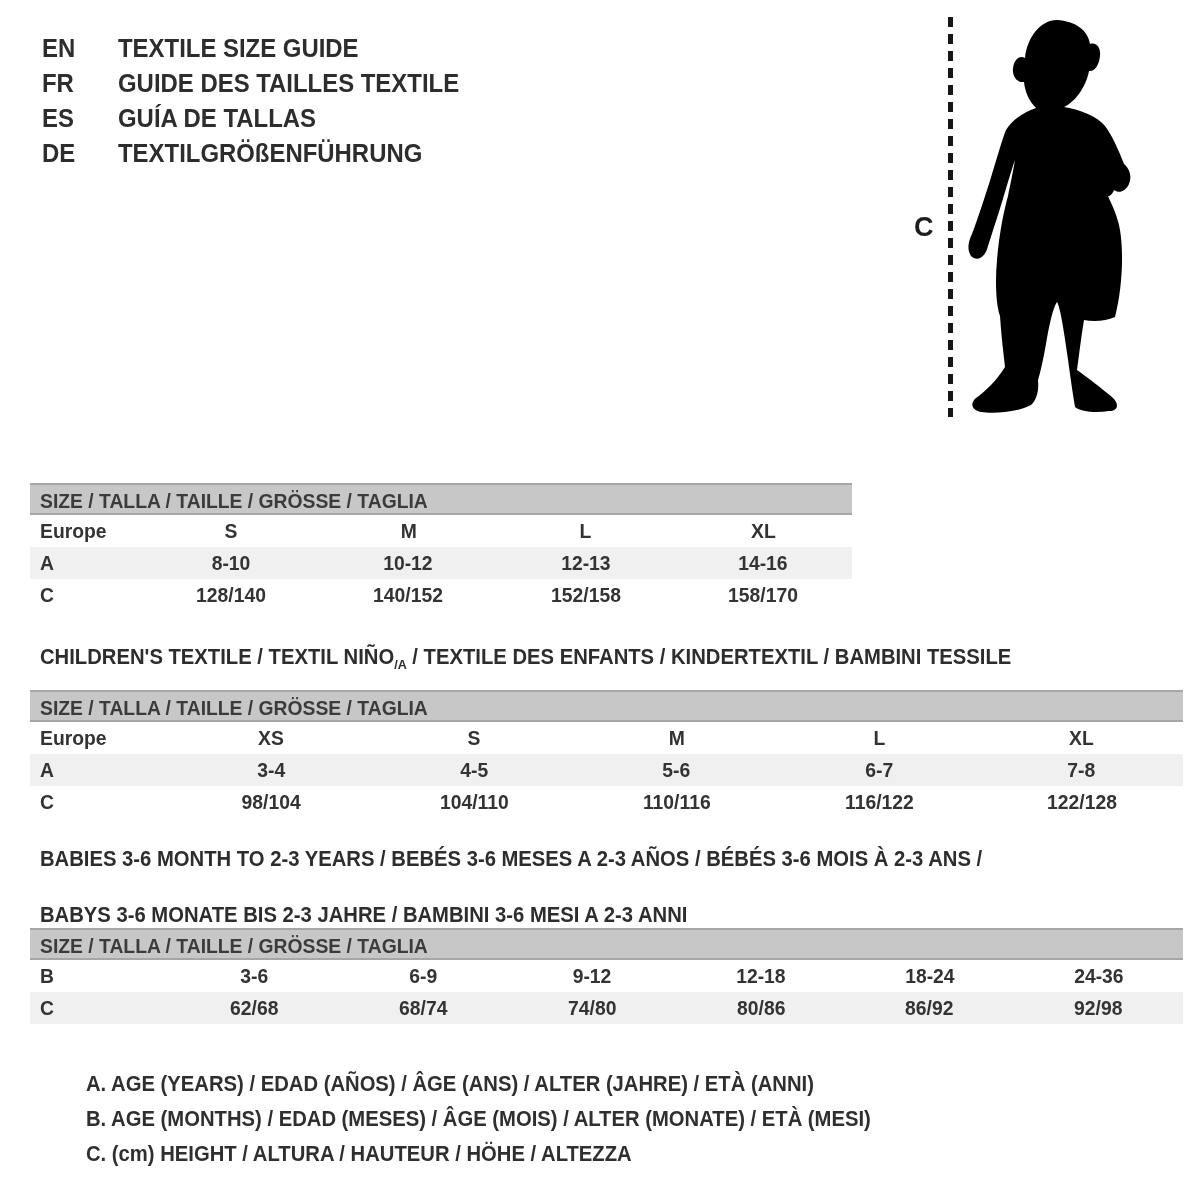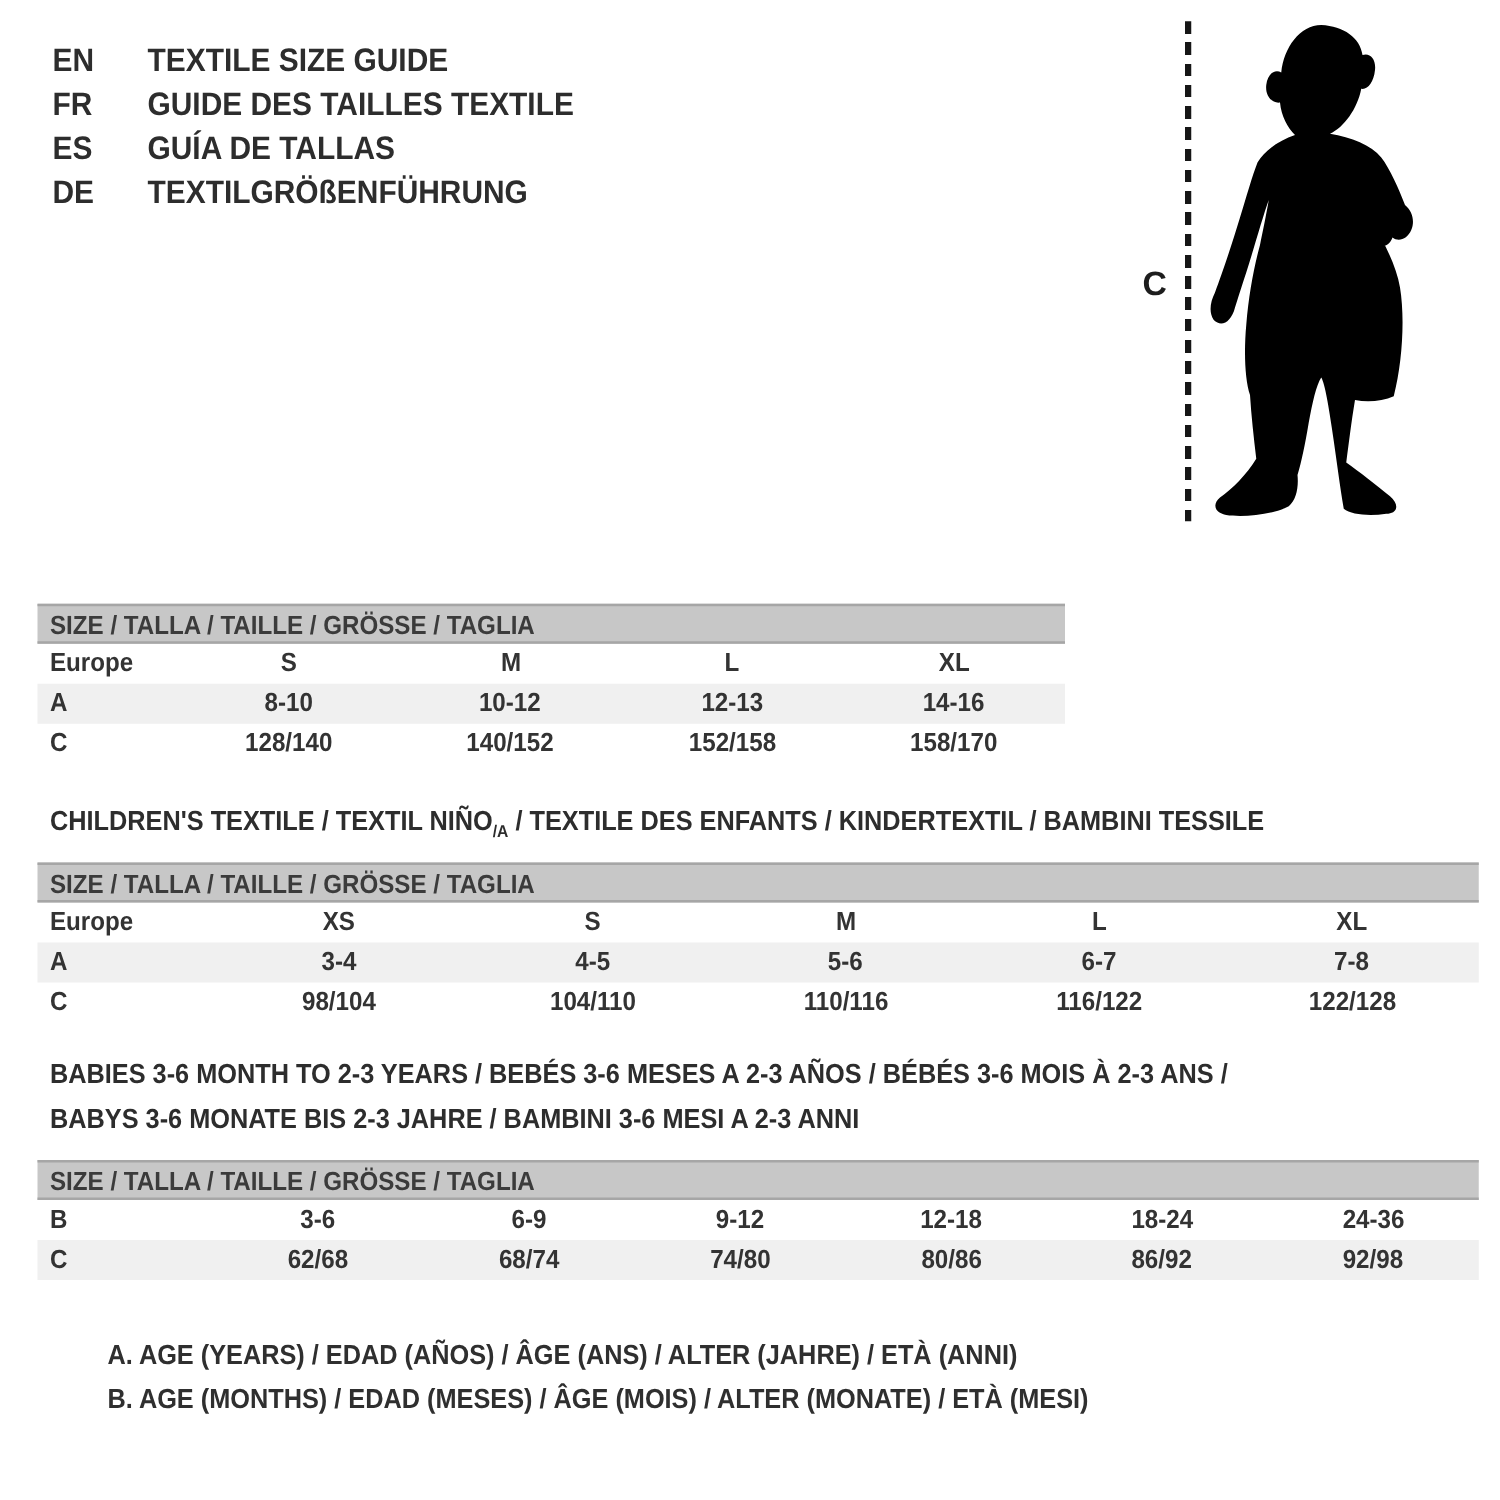--- a/index.html
+++ b/index.html
@@ -230,21 +230,21 @@
         </span>
       <span class="val">
           <span class="cx">122/128</span>
         </span>
     </div>
   </div>
 
   <div class="sec-title" style="left:40px; top:846px;">
     <span class="cl">BABIES 3-6 MONTH TO 2-3 YEARS / BEBÉS 3-6 MESES A 2-3 AÑOS / BÉBÉS 3-6 MOIS À 2-3 ANS /</span>
   </div>
-  <div class="sec-title" style="left:40px; top:882px;">
+  <div class="sec-title" style="left:40px; top:902px;">
     <span class="cl">BABYS 3-6 MONATE BIS 2-3 JAHRE / BAMBINI 3-6 MESI A 2-3 ANNI</span>
   </div>
   <div class="sizetable t-babies" style="left:30px; top:928px; width:1153px;">
     <div class="thead">
       <span class="cl">SIZE / TALLA / TAILLE / GRÖSSE / TAGLIA</span>
     </div>
     <div class="trow">
       <span class="lbl"><span class="cl">B</span></span>
       <span class="val">
           <span class="cx">3-6</span>
@@ -287,14 +287,17 @@
         </span>
     </div>
   </div>
 
   <div class="legend-line" style="top:1071px;">
     <span class="cl">A. AGE (YEARS) / EDAD (AÑOS) / ÂGE (ANS) / ALTER (JAHRE) / ETÀ (ANNI)</span>
   </div>
   <div class="legend-line" style="top:1106px;">
     <span class="cl">B. AGE (MONTHS) / EDAD (MESES) / ÂGE (MOIS) / ALTER (MONATE) / ETÀ (MESI)</span>
   </div>
+  <div class="legend-line" style="top:1141px;">
+    <span class="cl">C. (cm) HEIGHT / ALTURA / HAUTEUR / HÖHE / ALTEZZA</span>
+  </div>
 
 </div>
 
 </body></html>

